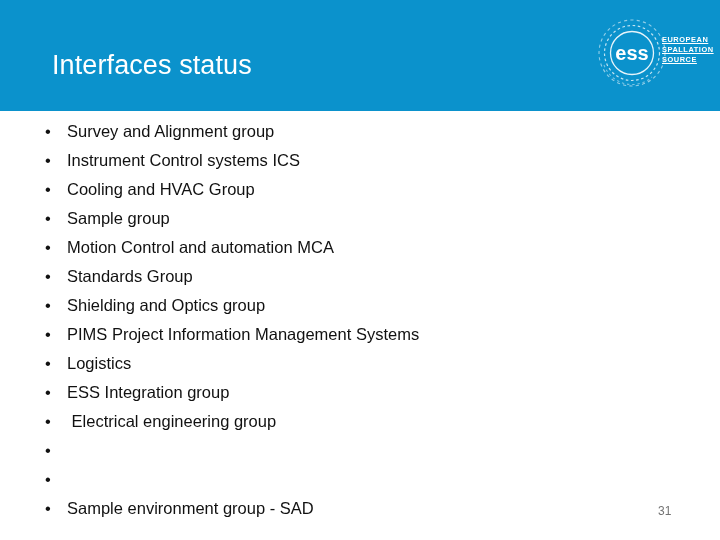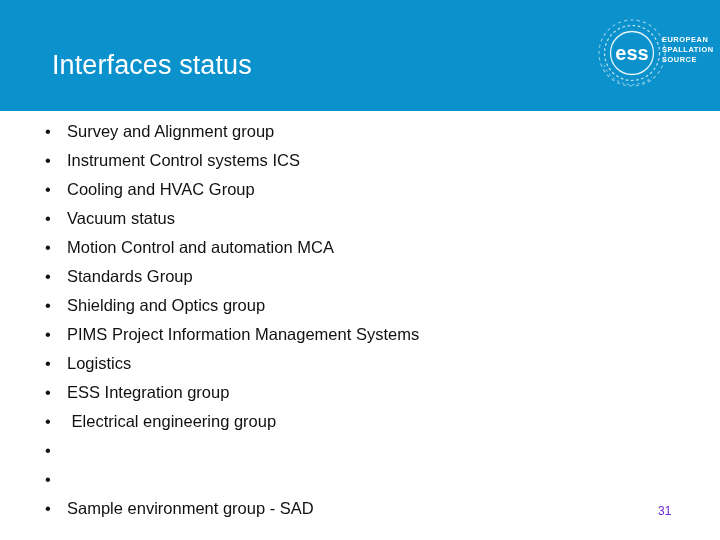--- a/index.html
+++ b/index.html
@@ -57,21 +57,21 @@
     position: absolute;
     left: 66px;
     top: 18px;
     color: #ffffff;
     font-size: 7.4px;
     line-height: 10.2px;
     letter-spacing: 0.55px;
     font-weight: 600;
     white-space: nowrap;
   }
-  #ess-logo-text span { display: block; }
+  #ess-logo-text span { display: block; text-decoration: underline; }
 
   
   #interfaces-list {
     position: absolute;
     left: 0;
     top: 117px;
     width: 720px;
     margin: 0;
     padding: 0;
     list-style: none;
@@ -94,21 +94,21 @@
     color: #111111;
   }
 
   
   #page-number {
     position: absolute;
     left: 658px;
     top: 503px;
     font-size: 12px;
     line-height: 16px;
-    color: #6d28d9;
+    color: #737373;
   }
 </style>
 </head>
 <body>
 
 <div id="slide-header">
 
   <div id="slide-title">Interfaces status</div>
 
   <div id="ess-logo">
@@ -127,21 +127,21 @@
       <span>SOURCE</span>
     </div>
 
   </div>
 </div>
 
 <ul id="interfaces-list">
   <li><span class="bullet-icon">•</span><span>Survey and Alignment group</span></li>
   <li><span class="bullet-icon">•</span><span>Instrument Control systems ICS</span></li>
   <li><span class="bullet-icon">•</span><span>Cooling and HVAC Group</span></li>
-  <li><span class="bullet-icon">•</span><span>Vacuum status</span></li>
+  <li><span class="bullet-icon">•</span><span>Sample group</span></li>
   <li><span class="bullet-icon">•</span><span>Motion Control and automation MCA</span></li>
   <li><span class="bullet-icon">•</span><span>Standards Group</span></li>
   <li><span class="bullet-icon">•</span><span>Shielding and Optics group</span></li>
   <li><span class="bullet-icon">•</span><span>PIMS Project Information Management Systems</span></li>
   <li><span class="bullet-icon">•</span><span>Logistics</span></li>
   <li><span class="bullet-icon">•</span><span>ESS Integration group</span></li>
   <li><span class="bullet-icon">•</span><span> Electrical engineering group</span></li>
   <li><span class="bullet-icon">•</span></li>
   <li><span class="bullet-icon">•</span></li>
   <li><span class="bullet-icon">•</span><span>Sample environment group - SAD</span></li>

